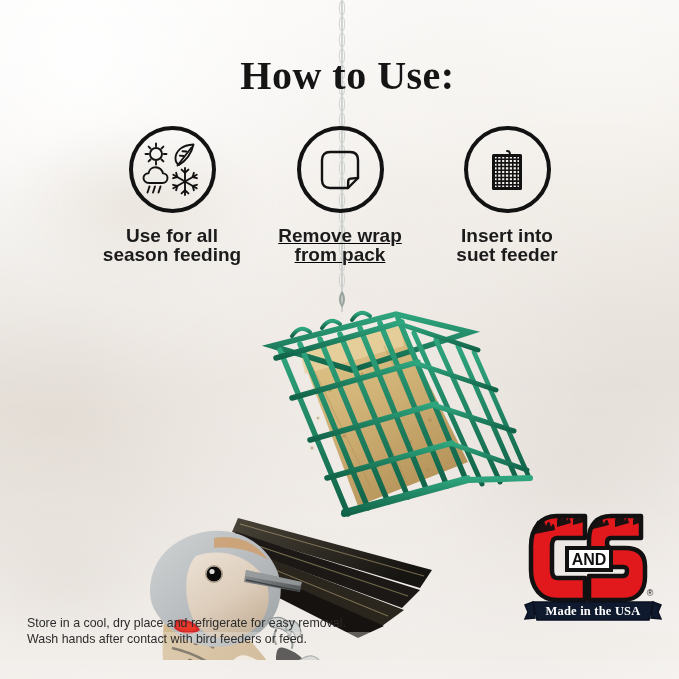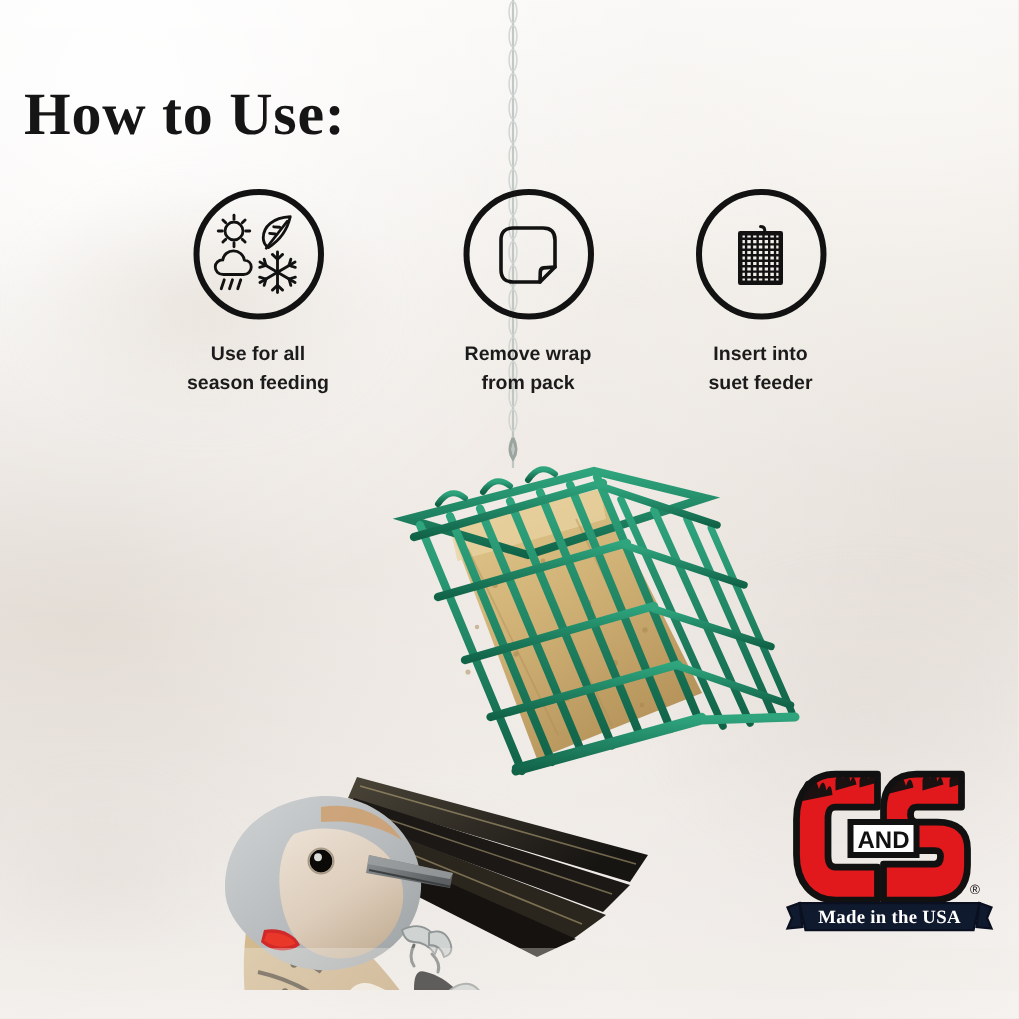--- a/index.html
+++ b/index.html
@@ -49,54 +49,55 @@
   
   .chain{
     position:absolute;left:340px;top:0;width:10px;height:312px;
     transform:translateX(-50%);
   }
   .chain svg{display:block;}
 
   
   .title{
     position:absolute;left:16px;right:0;top:52px;
+    text-align:center;
     font-family:"Liberation Serif", serif;
     font-weight:bold;
     font-size:40px;
     letter-spacing:.5px;
     color:#151515;
     z-index:6;
   }
 
   
   .icons{
     position:absolute;left:0;right:0;top:126px;height:150px;z-index:6;
   }
   .icon-col{
     position:absolute;top:0;width:186px;text-align:center;
   }
   .icon-col.c1{left:79px;}
-  .icon-col.c2{left:259px;}
+  .icon-col.c2{left:247px;text-decoration:underline;}
   .icon-col.c3{left:414px;}
 
   .circle{
     width:87px;height:87px;margin:0 auto;
     border:4.5px solid #121212;
     border-radius:50%;
     box-sizing:border-box;
     display:flex;align-items:center;justify-content:center;
     background:transparent;
   }
   .circle svg{display:block;}
 
   .cap{
     margin-top:13px;
     font-family:"Liberation Sans", sans-serif;
     font-weight:bold;
-    font-size:13px;
+    font-size:19px;
     line-height:19px;
     color:#1b1b1b;
     white-space:pre-line;
   }
 
   
   .subject{position:absolute;left:0;top:270px;width:679px;height:390px;z-index:4;}
   .subject svg{display:block;}
 
   
@@ -490,20 +491,22 @@
           <path d="M276 360 q-4 8 0 14"></path>
           <path d="M320 414 q6 6 4 14"></path>
           <path d="M306 410 q-4 8 0 14"></path>
         </g>
       </g>
 
       <rect x="0" y="362" width="679" height="28" fill="#f2eee9" opacity=".35"></rect>
     </svg>
   </div>
 
+  <div class="fineprint">Store in a cool, dry place and refrigerate for easy removal.
+Wash hands after contact with bird feeders or feed.</div>
 
   <div class="logo">
     <svg width="140" height="118" viewBox="0 0 140 118">
       <defs>
         <clipPath id="clipC">
           <path d="M14 18 h44 v19 h-24 v30 h24 v19 h-44 z"></path>
         </clipPath>
         <clipPath id="clipS">
           <path d="M64 18 h50 v19 h-30 v7 h30 v42 h-50 v-19 h30 v-7 h-30 z"></path>
         </clipPath>

